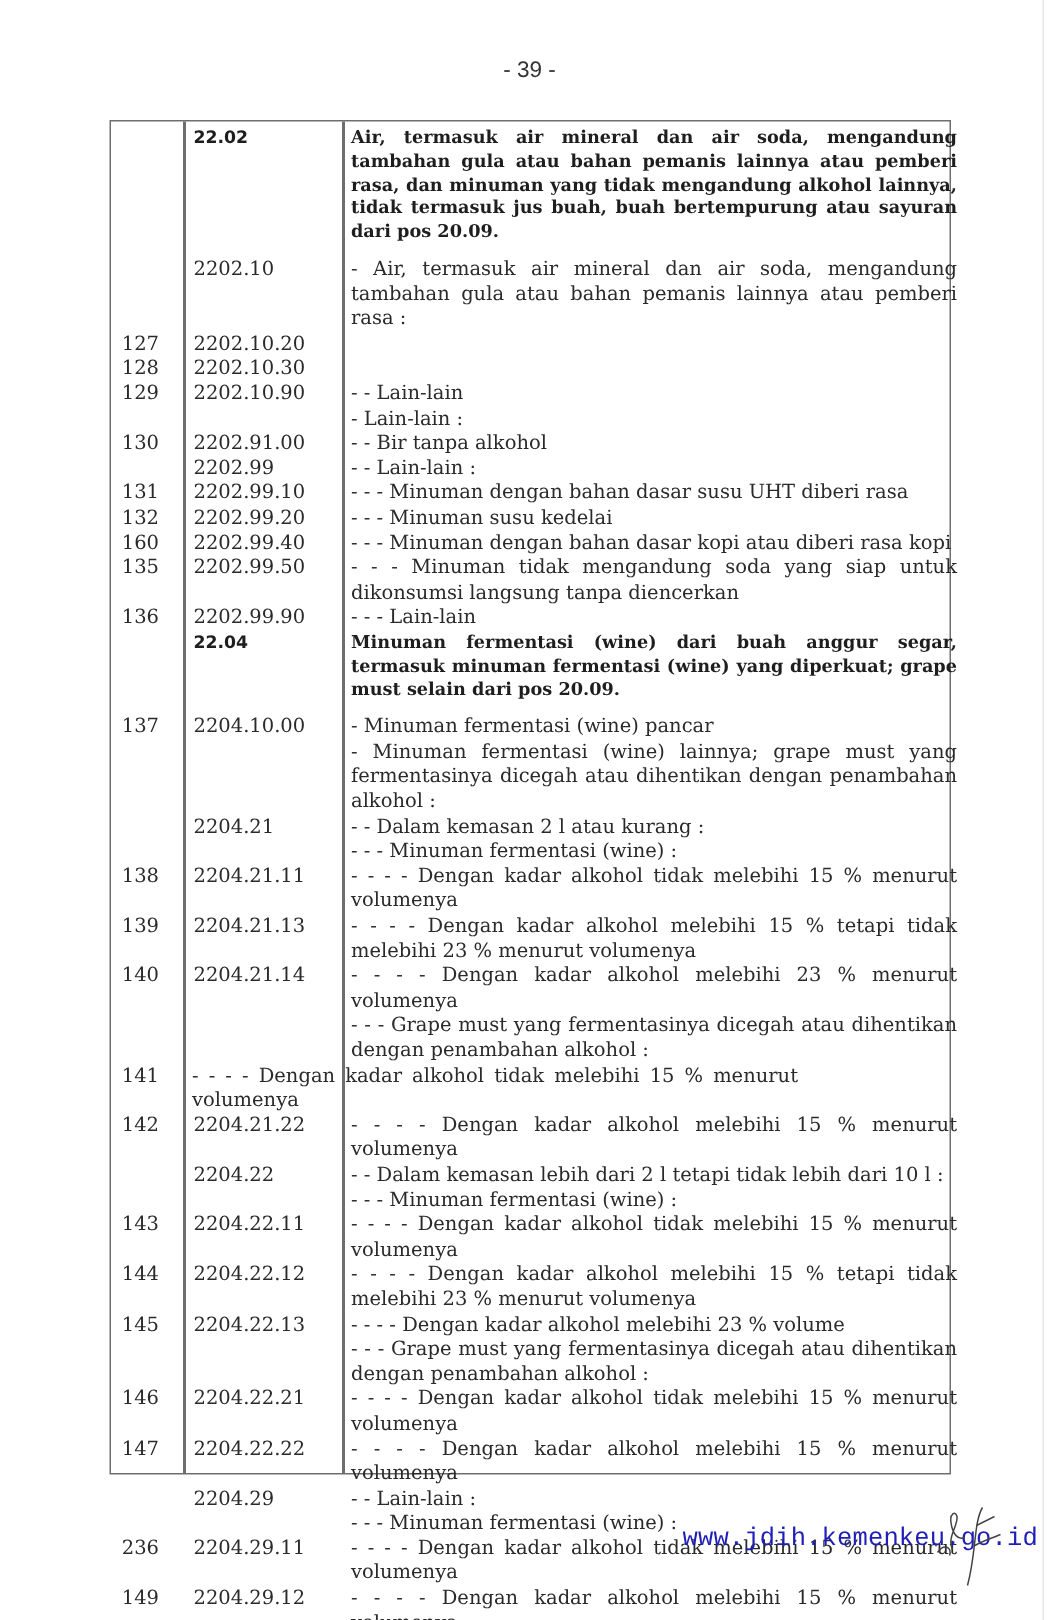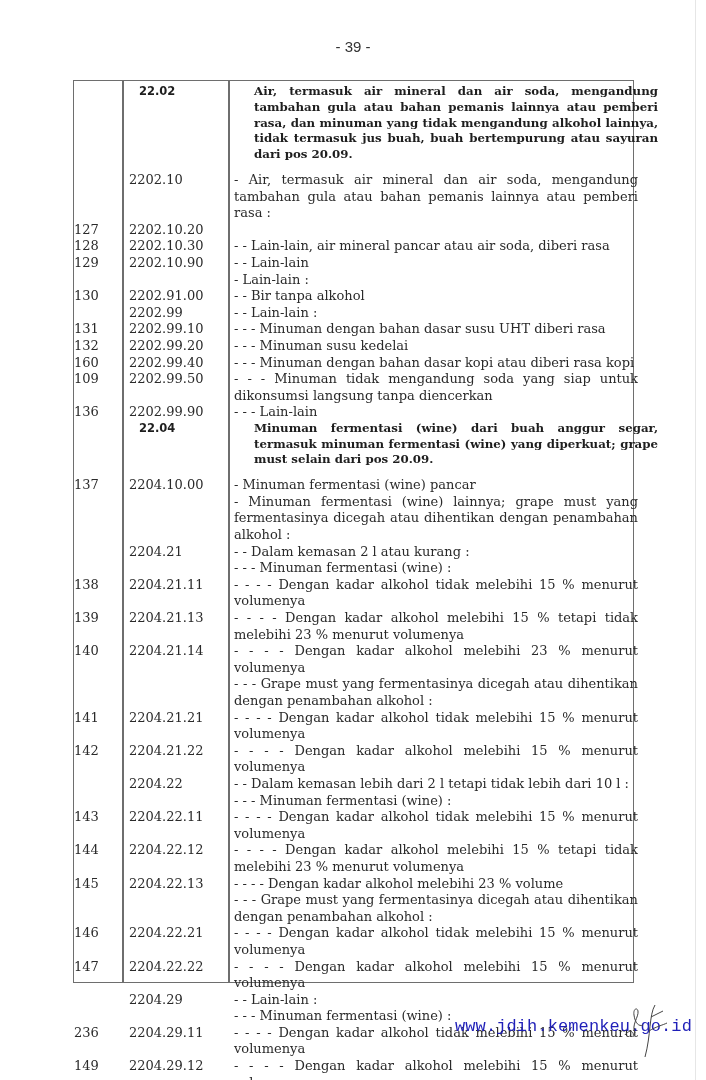--- a/index.html
+++ b/index.html
@@ -58,21 +58,21 @@
     right: 0;
   }
   .row {
     position: relative;
     display: flex;
     font-size: 13px;
     line-height: 16.6px;
   }
   .cell-no {
     width: 48px;
-    text-align: left;
+    text-align: right;
     box-sizing: border-box;
     padding-right: 16px;
     flex: none;
   }
   .cell-hs {
     width: 106px;
     padding-left: 7px;
     box-sizing: border-box;
     flex: none;
   }
@@ -82,21 +82,20 @@
     padding-right: 2px;
     box-sizing: border-box;
     flex: none;
     text-align: justify;
   }
   .row.heading {
     font-weight: bold;
     font-size: 11.8px;
     line-height: 15.8px;
     color: #1e1e1e;
-    gap: 10px;
   }
   .row.heading .cell-hs {
     font-family: "DejaVu Sans", "Liberation Sans", sans-serif;
     font-weight: bold;
     font-size: 11.5px;
   }
   .footer-url {
     position: absolute;
     top: 1017px;
     left: 455px;
@@ -134,21 +133,20 @@
         <div class="cell-hs">2202.10</div>
         <div class="cell-desc">- Air, termasuk air mineral dan air soda, mengandung tambahan gula atau bahan pemanis lainnya atau pemberi rasa :</div>
       </div>
       <div class="row">
         <div class="cell-no">127</div>
         <div class="cell-hs">2202.10.20</div>
       </div>
       <div class="row">
         <div class="cell-no">128</div>
         <div class="cell-hs">2202.10.30</div>
-        <div class="cell-desc">- - Lain-lain, air mineral pancar atau air soda, diberi rasa</div>
       </div>
       <div class="row">
         <div class="cell-no">129</div>
         <div class="cell-hs">2202.10.90</div>
         <div class="cell-desc">- - Lain-lain</div>
       </div>
       <div class="row">
         <div class="cell-no"></div>
         <div class="cell-hs"></div>
         <div class="cell-desc">- Lain-lain :</div>
@@ -172,21 +170,21 @@
         <div class="cell-no">132</div>
         <div class="cell-hs">2202.99.20</div>
         <div class="cell-desc">- - - Minuman susu kedelai</div>
       </div>
       <div class="row">
         <div class="cell-no">160</div>
         <div class="cell-hs">2202.99.40</div>
         <div class="cell-desc">- - - Minuman dengan bahan dasar kopi atau diberi rasa kopi</div>
       </div>
       <div class="row">
-        <div class="cell-no">109</div>
+        <div class="cell-no">135</div>
         <div class="cell-hs">2202.99.50</div>
         <div class="cell-desc">- - - Minuman tidak mengandung soda yang siap untuk dikonsumsi langsung tanpa diencerkan</div>
       </div>
       <div class="row">
         <div class="cell-no">136</div>
         <div class="cell-hs">2202.99.90</div>
         <div class="cell-desc">- - - Lain-lain</div>
       </div>
       <div class="row heading" style="padding-top: 0px;">
         <div class="cell-no"></div>
@@ -228,21 +226,20 @@
         <div class="cell-hs">2204.21.14</div>
         <div class="cell-desc">- - - - Dengan kadar alkohol melebihi 23 % menurut volumenya</div>
       </div>
       <div class="row">
         <div class="cell-no"></div>
         <div class="cell-hs"></div>
         <div class="cell-desc">- - - Grape must yang fermentasinya dicegah atau dihentikan dengan penambahan alkohol :</div>
       </div>
       <div class="row">
         <div class="cell-no">141</div>
-        <div class="cell-hs">2204.21.21</div>
         <div class="cell-desc">- - - - Dengan kadar alkohol tidak melebihi 15 % menurut volumenya</div>
       </div>
       <div class="row">
         <div class="cell-no">142</div>
         <div class="cell-hs">2204.21.22</div>
         <div class="cell-desc">- - - - Dengan kadar alkohol melebihi 15 % menurut volumenya</div>
       </div>
       <div class="row">
         <div class="cell-no"></div>
         <div class="cell-hs">2204.22</div>

